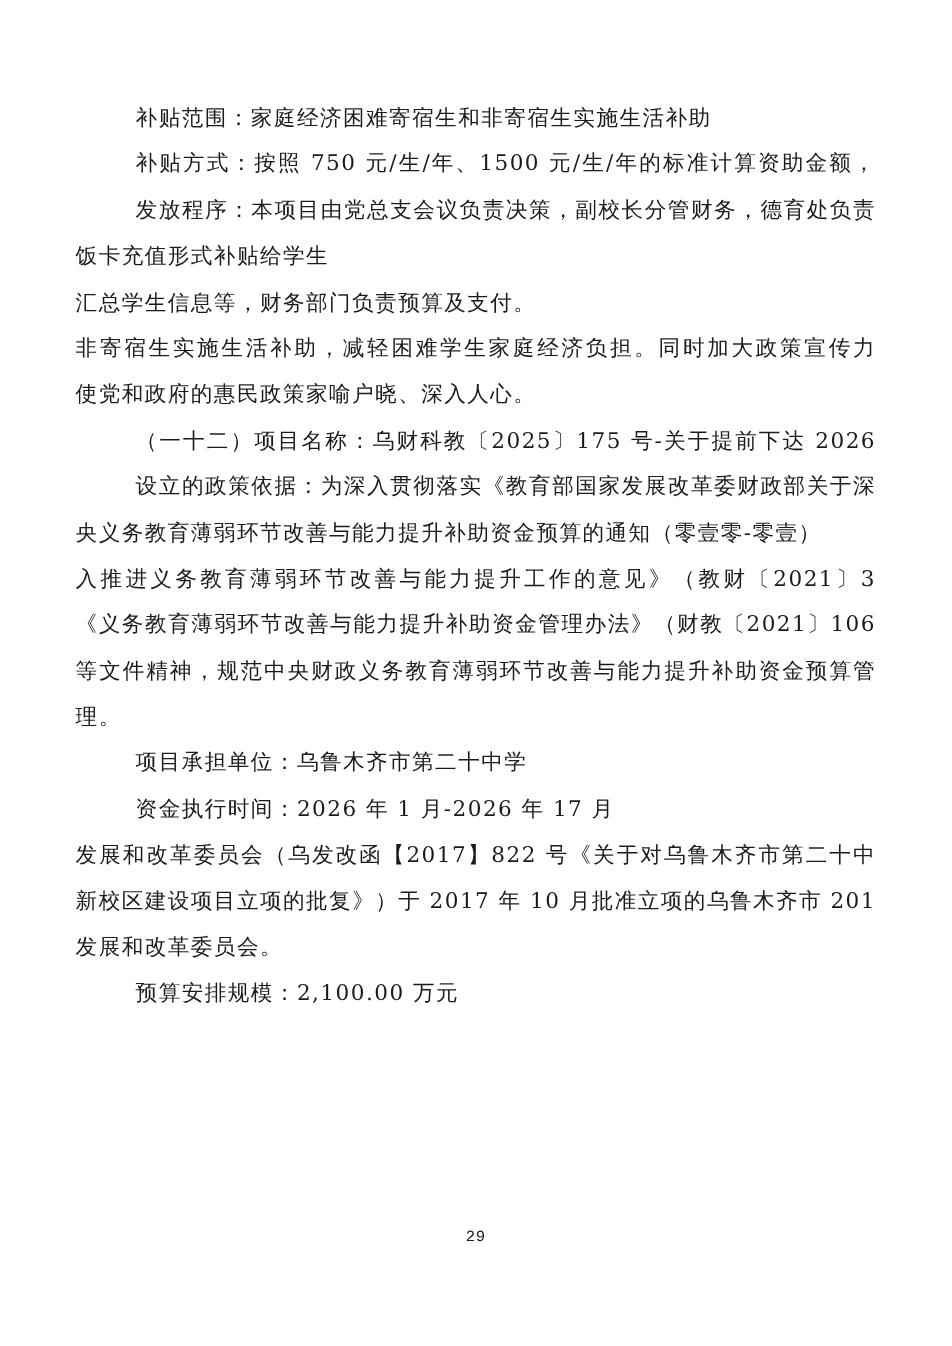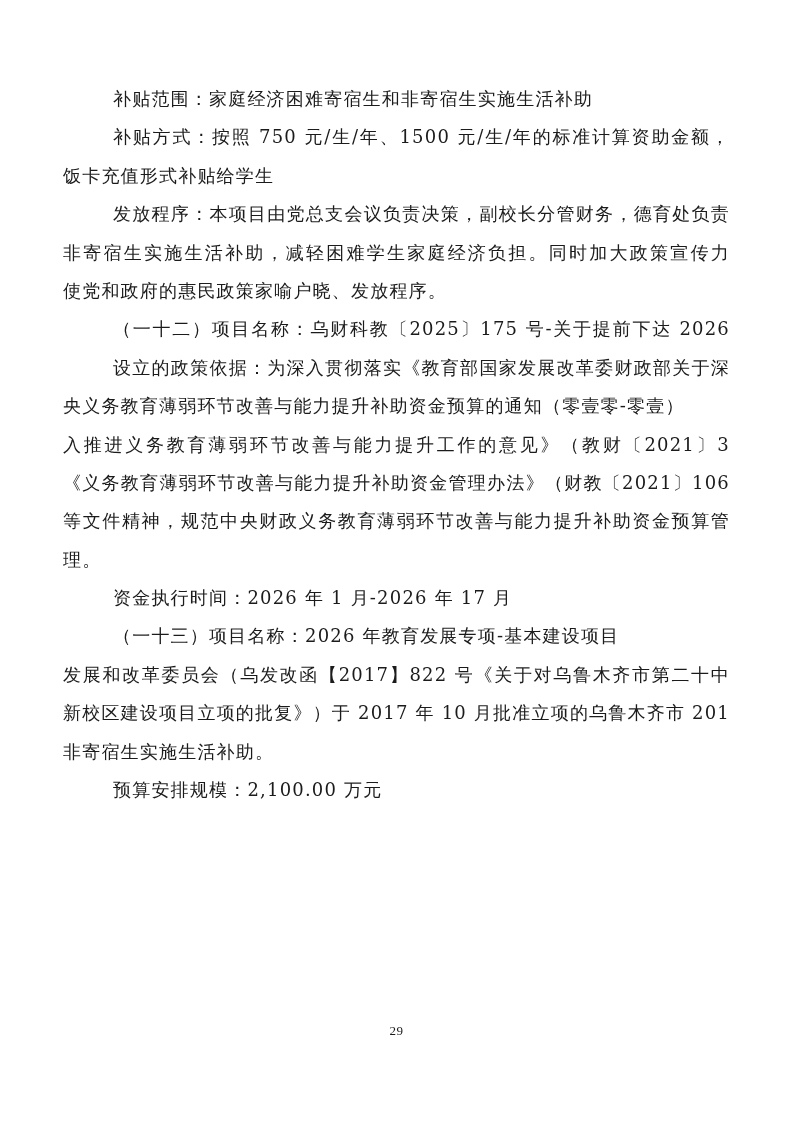--- a/index.html
+++ b/index.html
@@ -40,45 +40,46 @@
     text-align-last: justify;
     max-height: 38.4px;
     overflow: hidden;
   }
   .page-number {
     position: absolute;
     left: 0;
     right: 0;
     top: 1023px;
     text-align: center;
-    font-family: Liberation Serif, serif;
+    font-family: Liberation Mono, monospace;
     font-size: 13px;
     color: #1b1b1b;
     letter-spacing: 0.5px;
   }
 </style>
 </head>
 <body>
 
 <div class="page">
   <div class="body-text">
       <div class="line indent">补贴范围：家庭经济困难寄宿生和非寄宿生实施生活补助</div>
       <div class="line indent fill">补贴方式：按照 750 元/生/年、1500 元/生/年的标准计算资助金额，通过</div>
+      <div class="line indent fill">发放程序：本项目由党总支会议负责决策，副校长分管财务，德育处负责</div>
       <div class="line">饭卡充值形式补贴给学生</div>
-      <div class="line indent fill">发放程序：本项目由党总支会议负责决策，副校长分管财务，德育处负责</div>
+      <div class="line">汇总学生信息等，财务部门负责预算及支付。</div>
       <div class="line fill">非寄宿生实施生活补助，减轻困难学生家庭经济负担。同时加大政策宣传力度，</div>
-      <div class="line">使党和政府的惠民政策家喻户晓、发放程序。</div>
+      <div class="line">使党和政府的惠民政策家喻户晓、深入人心。</div>
       <div class="line indent fill">（一十二）项目名称：乌财科教〔2025〕175 号-关于提前下达 2026 年中</div>
       <div class="line indent fill">设立的政策依据：为深入贯彻落实《教育部国家发展改革委财政部关于深</div>
       <div class="line">央义务教育薄弱环节改善与能力提升补助资金预算的通知（零壹零-零壹）</div>
       <div class="line fill">入推进义务教育薄弱环节改善与能力提升工作的意见》（教财〔2021〕3 号）、</div>
       <div class="line fill">《义务教育薄弱环节改善与能力提升补助资金管理办法》（财教〔2021〕106 号）</div>
       <div class="line fill">等文件精神，规范中央财政义务教育薄弱环节改善与能力提升补助资金预算管</div>
       <div class="line">理。</div>
+      <div class="line indent">项目承担单位：乌鲁木齐市第二十中学</div>
       <div class="line indent">资金执行时间：2026 年 1 月-2026 年 17 月</div>
-      <div class="line indent">（一十三）项目名称：2026 年教育发展专项-基本建设项目</div>
       <div class="line fill">发展和改革委员会（乌发改函【2017】822 号《关于对乌鲁木齐市第二十中学</div>
       <div class="line fill">新校区建设项目立项的批复》）于 2017 年 10 月批准立项的乌鲁木齐市 2019 年</div>
-      <div class="line">非寄宿生实施生活补助。</div>
+      <div class="line">发展和改革委员会。</div>
       <div class="line indent">预算安排规模：2,100.00 万元</div>
     </div>
   <div class="page-number">29</div>
 </div>
 
 </body></html>

